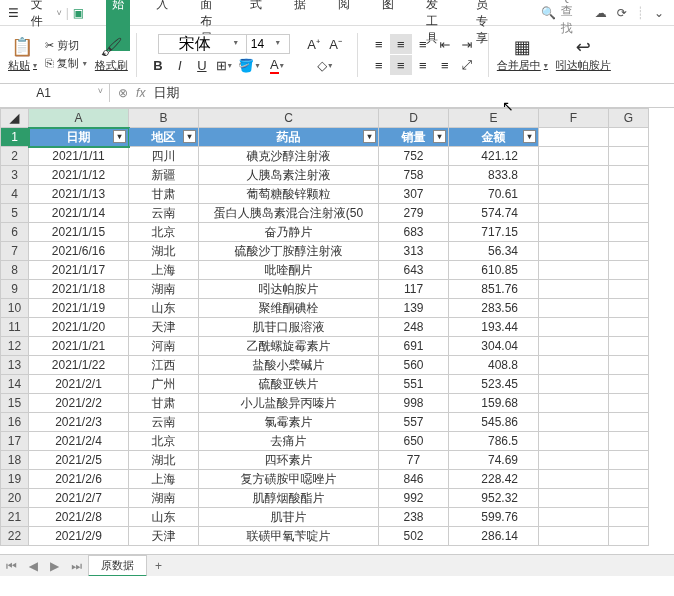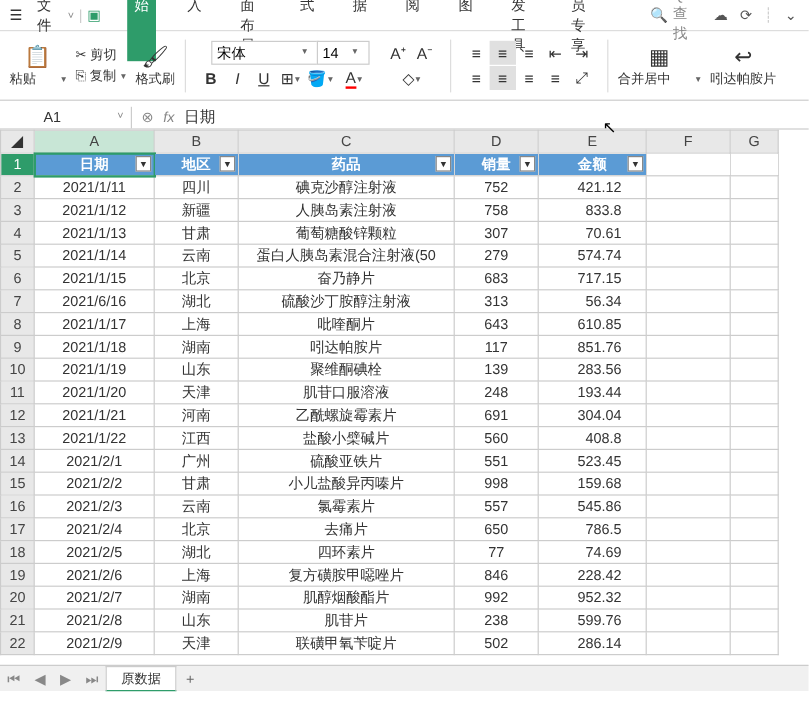--- a/index.html
+++ b/index.html
@@ -14,30 +14,30 @@
     .menubar .tab { padding: 4px 6px; cursor: pointer; font-size: 12px; margin-left: 20px; }
     .menubar .tab.active { background: #2e9c6a; color: #fff; }
     .menubar .search-box { margin-left: auto; display: flex; align-items: center; gap: 4px; color: #888; padding: 0 4px; }
     .menubar .right-icons { display: flex; gap: 10px; padding: 0 6px; color: #555; }
     
     .toolbar { display: flex; align-items: center; height: 58px; border-bottom: 1px solid #ccc; padding: 2px 6px; gap: 4px; }
     .toolbar-group { display: flex; flex-direction: column; align-items: center; gap: 1px; padding: 0 4px; }
     .toolbar-sep { width: 1px; height: 44px; background: #ddd; margin: 0 2px; }
     .toolbar .big-btn { display: flex; flex-direction: column; align-items: center; cursor: pointer; padding: 2px; }
     .toolbar .big-btn .icon { font-size: 18px; }
-    .toolbar .big-btn .lbl { font-size: 11px; display:flex; align-items:center; gap:20px;}
+    .toolbar .big-btn .lbl { font-size: 11px; display:flex; align-items:center; gap:2px;text-decoration:underline;}
     .toolbar .small-btn { display: flex; align-items: center; gap: 3px; cursor: pointer; padding: 1px 2px; font-size: 11px; }
     .toolbar .clip-col { display: flex; flex-direction: column; gap: 1px; }
-    .font-select { border: 1px solid #ccc; padding: 1px 4px; font-size: 12px; width: 90px; height: 20px; }
+    .font-select { border: 1px solid #ccc; padding: 1px 20px; font-size: 16px; width: 90px; height: 20px; }
     .size-select { border: 1px solid #ccc; padding: 1px 4px; font-size: 12px; width: 44px; height: 20px; }
     .fmt-btn { display: inline-flex; align-items: center; justify-content: center; width: 22px; height: 20px; cursor: pointer; font-size: 13px; }
     .fmt-row { display: flex; gap: 0; }
     .dd { font-size: 8px; color: #666; margin-left: 1px; }
     
-    .cell-ref-bar { display: flex; align-items: flex-end; height: 24px; border-bottom: 1px solid #ccc; }
+    .cell-ref-bar { display: flex; align-items: flex-start; height: 24px; border-bottom: 1px solid #ccc; }
     .cell-ref { width: 110px; border-right: 1px solid #ccc; padding: 2px 30px 2px 8px; text-align: center; font-size: 12px; position: relative; }
     .cell-ref .chev2 { position: absolute; right: 6px; color: #888; font-size: 9px; }
     .fx-area { display: flex; align-items: center; gap: 8px; padding: 0 8px; color: #888; }
     .fx-area .fval { color: #333; font-size: 13px; }
     
     .sheet { position: relative; overflow: hidden; height: 468px; }
     .grid { border-collapse: collapse; table-layout: fixed; }
     .grid th, .grid td { border: 1px solid #ccc; font-size: 12px; height: 19px; padding: 0 3px; overflow: hidden; white-space: nowrap; }
     .grid th.corner { background: #e8e8e8; width: 28px; }
     .grid th.colh { background: #e8e8e8; text-align: center; font-weight: normal; color: #444; }

